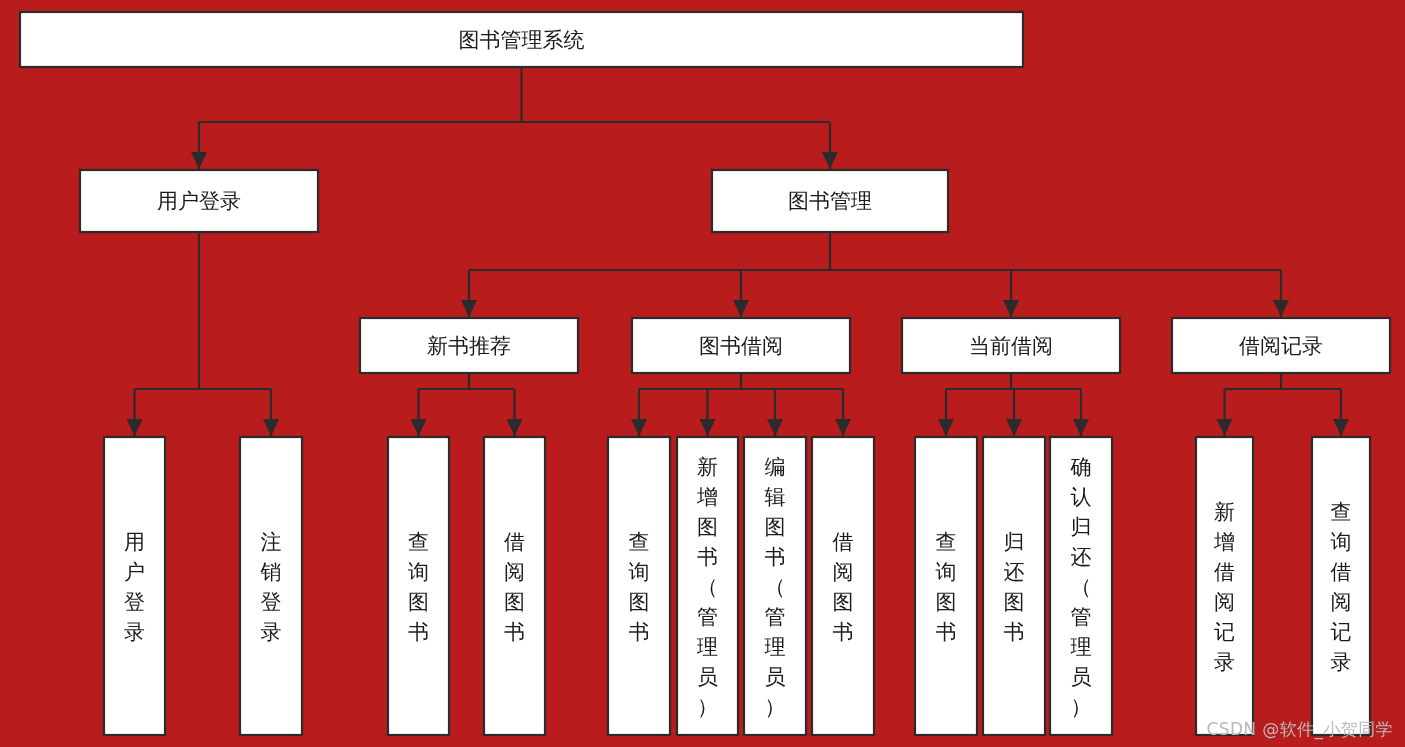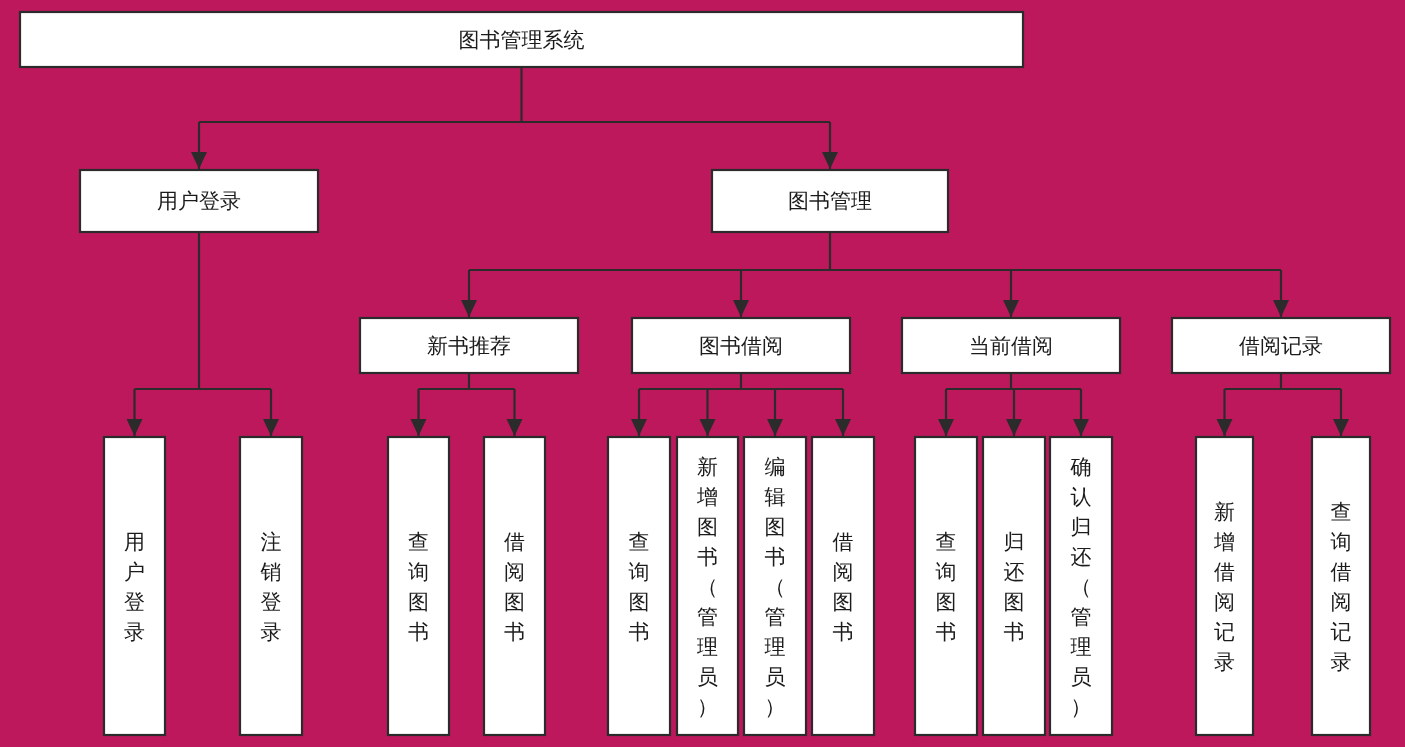--- a/index.html
+++ b/index.html
@@ -10,21 +10,21 @@
   body {
     width: 1405px;
     height: 747px;
     font-family: "DejaVu Sans", "Liberation Sans", sans-serif;
     overflow: hidden;
   }
   #diagram-root {
     position: relative;
     width: 1405px;
     height: 747px;
-    background: #be185d;
+    background: #b91c1c;
   }
   svg#tree-svg {
     position: absolute;
     left: 0;
     top: 0;
     width: 1405px;
     height: 747px;
     display: block;
   }
   .node-box {
@@ -215,13 +215,14 @@
         <g>
           <rect x="1196" y="437" width="57" height="298" class="node-box"></rect>
           <text x="1224.5" class="node-label-v"><tspan x="1224.5" y="519.4">新</tspan><tspan x="1224.5" y="549.4">增</tspan><tspan x="1224.5" y="579.4">借</tspan><tspan x="1224.5" y="609.4">阅</tspan><tspan x="1224.5" y="639.4">记</tspan><tspan x="1224.5" y="669.4">录</tspan></text>
         </g>
         <g>
           <rect x="1312" y="437" width="58" height="298" class="node-box"></rect>
           <text x="1341" class="node-label-v"><tspan x="1341" y="519.4">查</tspan><tspan x="1341" y="549.4">询</tspan><tspan x="1341" y="579.4">借</tspan><tspan x="1341" y="609.4">阅</tspan><tspan x="1341" y="639.4">记</tspan><tspan x="1341" y="669.4">录</tspan></text>
         </g>
       </g>
   </svg>
+  <div class="watermark">CSDN @软件_小贺同学</div>
 </div>
 
 </body></html>

